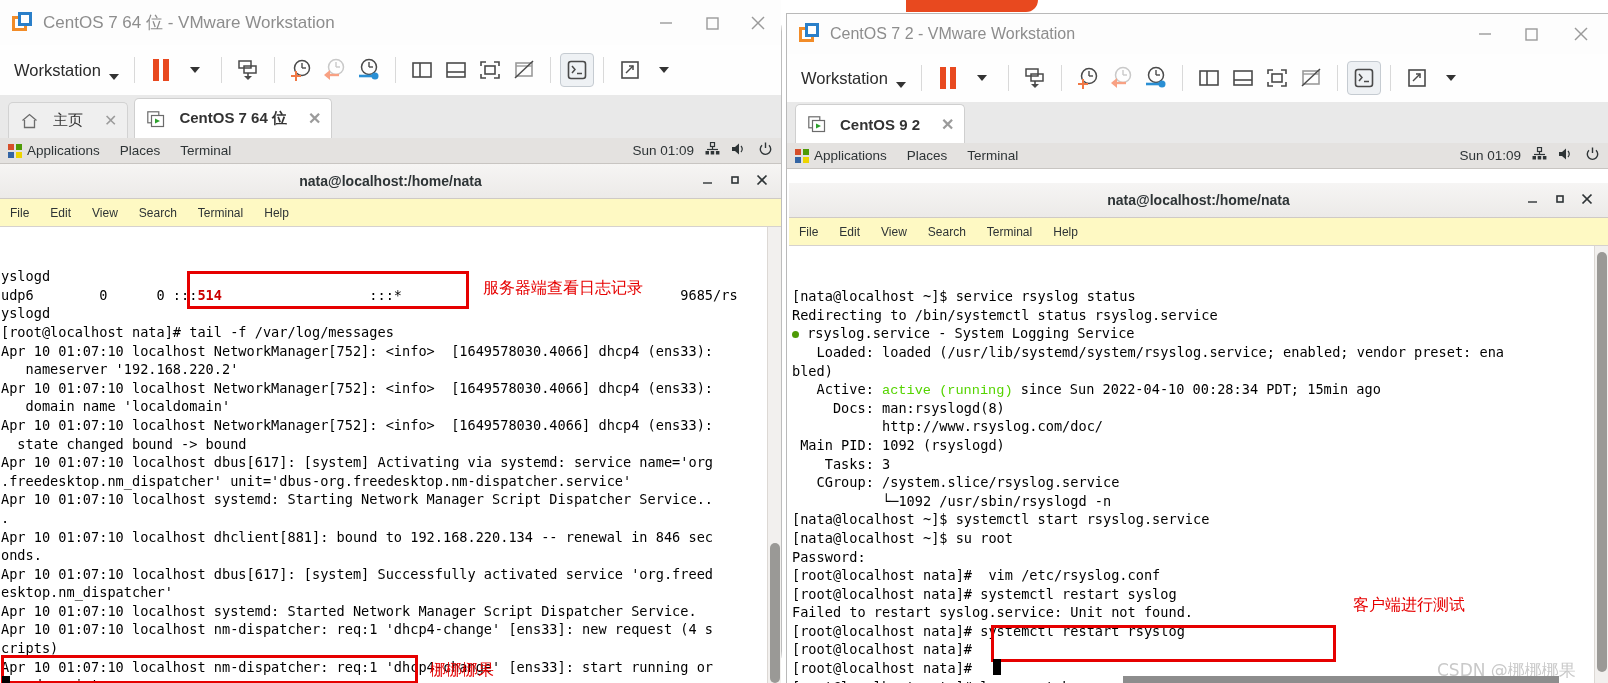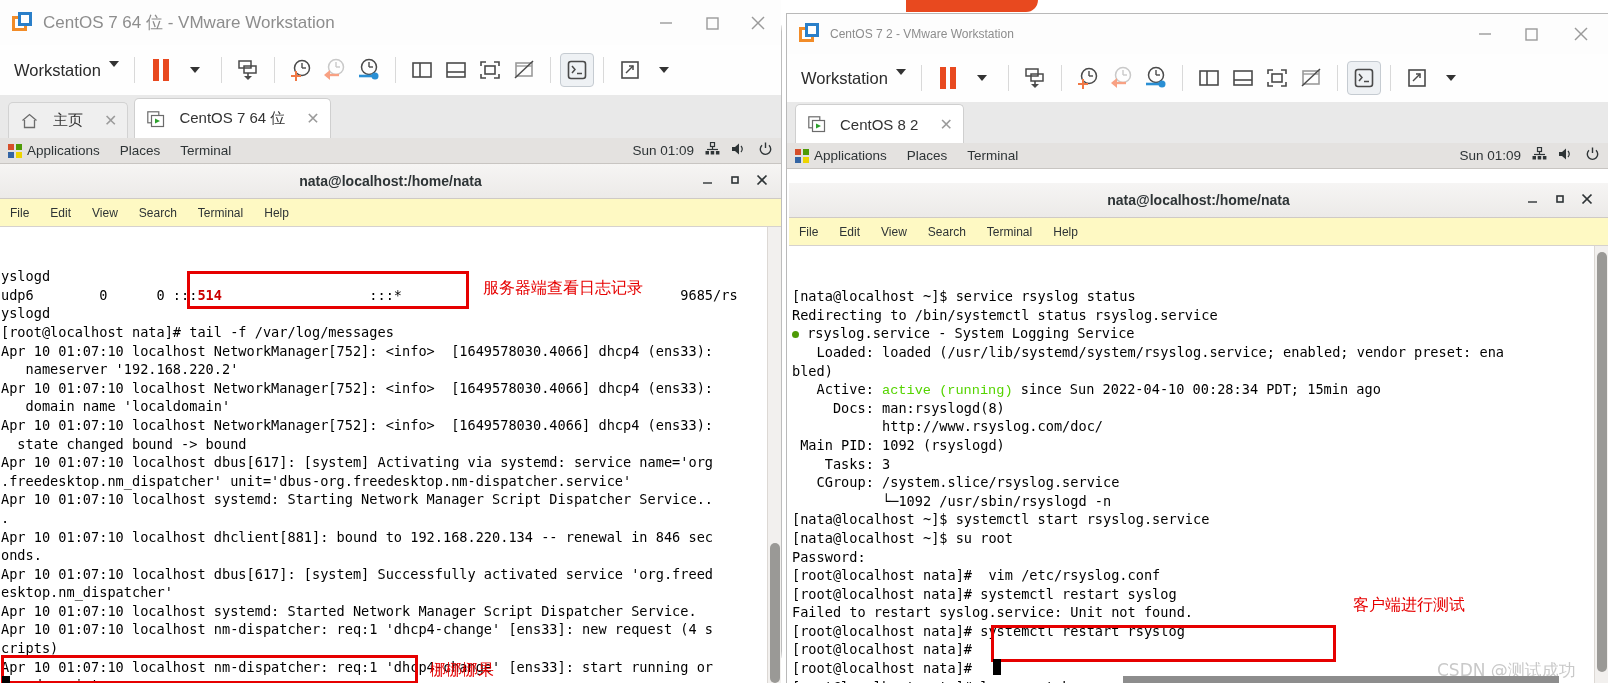--- a/index.html
+++ b/index.html
@@ -14,33 +14,33 @@
   .titlebar { height:45px; background:#fdfdfd; display:flex; align-items:center; position:relative; }
   .vm-logo { width:22px; height:22px; position:relative; margin-left:12px; flex:0 0 auto; }
   .vm-logo .sq1 { position:absolute; left:0; top:4px; width:15px; height:15px; border:3px solid #f28c28; background:#fff; }
   .vm-logo .sq2 { position:absolute; left:6px; top:0px; width:14px; height:14px; border:3px solid #2a7fc9; background:#fff; }
   .win-title { margin-left:9px; font-size:17px; color:#8d8d8d; white-space:nowrap; }
   .win-btns { position:absolute; right:0; top:0; height:100%; display:flex; align-items:center; }
   .win-btn { width:46px; height:45px; display:flex; align-items:center; justify-content:center; color:#9a9a9a; }
   .win-btn svg { display:block; }
 
   .toolbar { height:50px; background:#fefefe; display:flex; align-items:center; padding-left:8px; }
-  .tb-workstation { font-size:16.5px; color:#2b2b2b; display:flex; align-items:flex-start; gap:8px; padding:0 6px; white-space:nowrap; }
+  .tb-workstation { font-size:16.5px; color:#2b2b2b; display:flex; align-items:flex-end; gap:8px; padding:0 6px; white-space:nowrap; }
   .caret { width:0;height:0;border-left:5px solid transparent;border-right:5px solid transparent;border-top:6px solid #333; }
   .tb-sep { width:1px; height:26px; background:#d9d9d9; margin:0 9px; }
   .tb-btn { width:34px; height:34px; display:flex; align-items:center; justify-content:center; }
   .tb-btn.active { background:#eef1f4; border:1px solid #c5cbd1; border-radius:4px; }
   .pause { display:flex; gap:4px; }
   .pause i { display:block; width:6px; height:22px; background:#e8491f; }
 
   .tabstrip { height:42px; background:#e9e9e9; display:flex; align-items:flex-end; padding-left:8px; position:relative; }
   .tab { height:36px; display:flex; align-items:center; gap:15px; padding:0 10px 0 12px;
          border-top-left-radius:5px; border-top-right-radius:5px; background:#ededed;
          border:1px solid #d2d2d2; border-bottom:none; font-size:15px; color:#333; white-space:nowrap; }
-  .tab.active { background:#ffffff; border-color:#cfcfcf; font-weight:normal; height:40px; }
+  .tab.active { background:#ffffff; border-color:#cfcfcf; font-weight:bold; height:40px; }
   .tab .x { color:#9b9b9b; font-size:16px; margin-left:6px; }
   .tab-ico { width:17px; height:16px; position:relative; flex:0 0 auto; }
 
   
   .gnome-top { height:26px; background:#e4e2e0; border-bottom:1px solid #c8c5c2;
                display:flex; align-items:center; font-size:13.5px; color:#2e3436; gap:20px; padding:0 8px; position:relative; }
   .gnome-top .gi { display:flex; align-items:center; gap:5px; }
   .gnome-right { position:absolute; right:8px; top:0; height:100%; display:flex; align-items:center; gap:11px; font-size:13.5px; }
 
   .term-win { background:#f4f2f0; }
@@ -323,21 +323,21 @@
 
   <div class="orange-tab" style="left:906px; top:0; width:132px; height:12px; border-bottom-right-radius:14px;"></div>
 
   <div class="vmw" style="left:786px; top:13px; width:822px; height:670px; border:1px solid #b9b9b9; border-right:none; border-bottom:none;">
 
     <div class="titlebar" style="height:40px;">
       <div class="vm-logo">
         <div class="sq1"></div>
           <div class="sq2"></div>
       </div>
-      <div class="win-title" style="font-size:12px;">CentOS 7  2 - VMware Workstation</div>
+      <div class="win-title" style="font-size:16px;">CentOS 7  2 - VMware Workstation</div>
       <div class="win-btns">
         <div class="win-btn" style="height:40px;">
           <svg width="16" height="16">
               <line x1="2" y1="8" x2="14" y2="8" stroke="#9a9a9a" stroke-width="1.4"></line>
             </svg>
         </div>
         <div class="win-btn" style="height:40px;">
           <svg width="16" height="16">
               <rect x="3" y="3" width="11" height="11" fill="none" stroke="#9a9a9a" stroke-width="1.4"></rect>
             </svg>
@@ -455,21 +455,21 @@
 
     <div class="tabstrip" style="height:41px;">
       <div class="tab active" style="height:39px;">
         <span class="tab-ico">
           <svg width="18" height="17" viewBox="0 0 18 17">
             <rect x="0.8" y="0.8" width="11" height="11" fill="none" stroke="#6b6b6b" stroke-width="1.2"></rect>
             <rect x="4.5" y="4.5" width="12" height="11" fill="#fff" stroke="#6b6b6b" stroke-width="1.2"></rect>
             <path d="M8 7.5 L13 10 L8 12.5 Z" fill="#2ca02c"></path>
           </svg>
         </span>
-        <span>CentOS 8  2</span>
+        <span>CentOS 9  2</span>
         <span class="x">✕</span>
       </div>
     </div>
 
     <div class="gnome-top">
       <div class="gi">
         <svg width="14" height="14" viewBox="0 0 14 14">
           <rect x="0" y="0" width="6" height="6" fill="#d64f2a"></rect>
             <rect x="8" y="0" width="6" height="6" fill="#4e9a06"></rect>
           <rect x="0" y="8" width="6" height="6" fill="#3465a4"></rect>
@@ -547,18 +547,18 @@
           </div>
         </div>
       </div>
     </div>
 
     <div class="anno-box" style="left:204px; top:611px; width:345px; height:37px;"></div>
     <div class="anno-txt" style="left:566px; top:581px;">客户端进行测试</div>
 
     <div class="cursor-blk" style="left:206px; top:645px; width:8px; height:16px;"></div>
 
-    <div class="watermark" style="left:650px; top:645px;">CSDN @测试成功</div>
+    <div class="watermark" style="left:650px; top:645px;">CSDN @梛梛梛果</div>
 
     <div style="position:absolute; left:336px; top:662px; width:436px; height:8px; background:#8d8d8d;"></div>
   </div>
 
 </div>
 
 </body></html>

